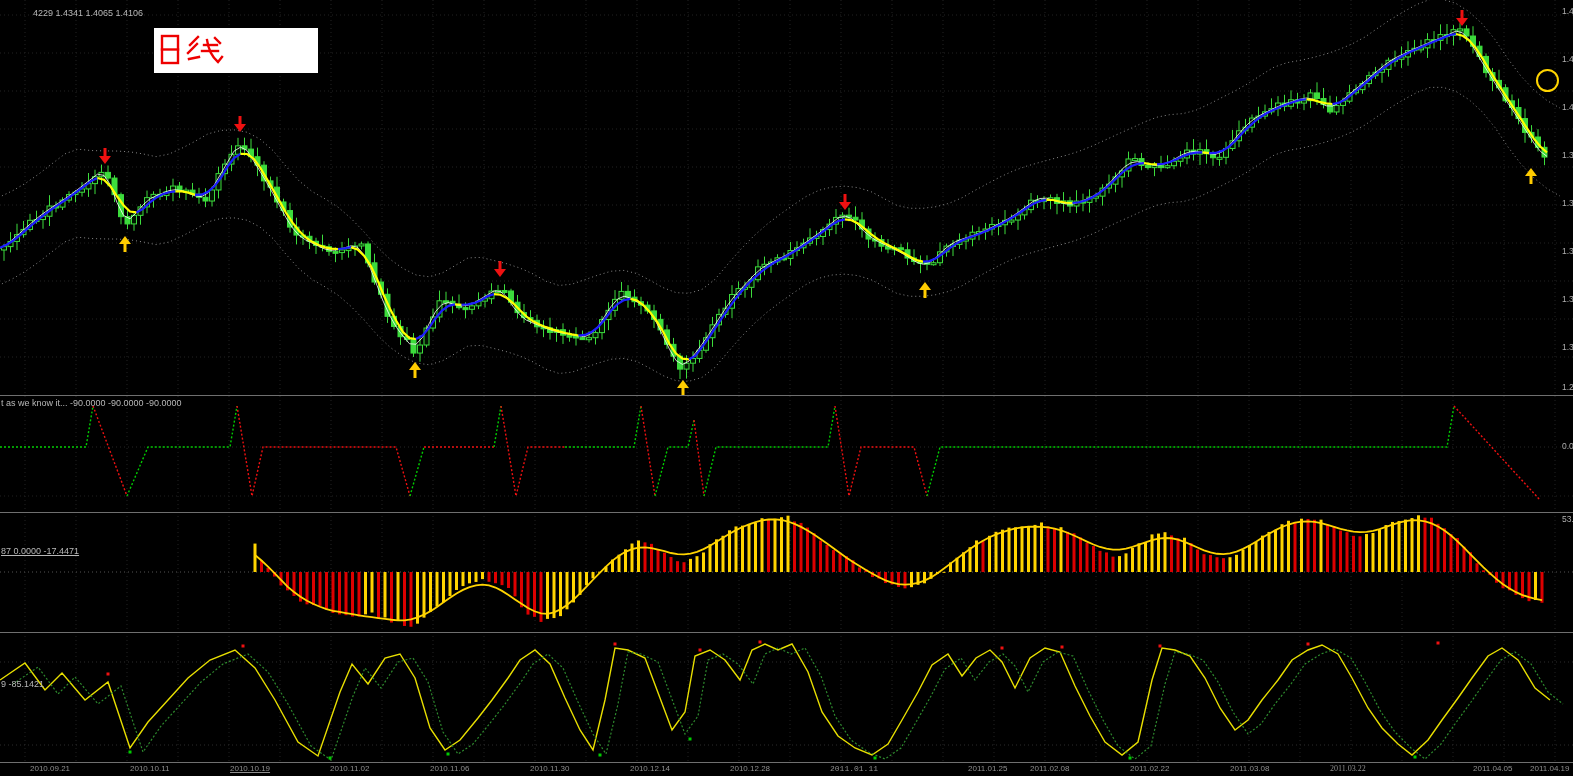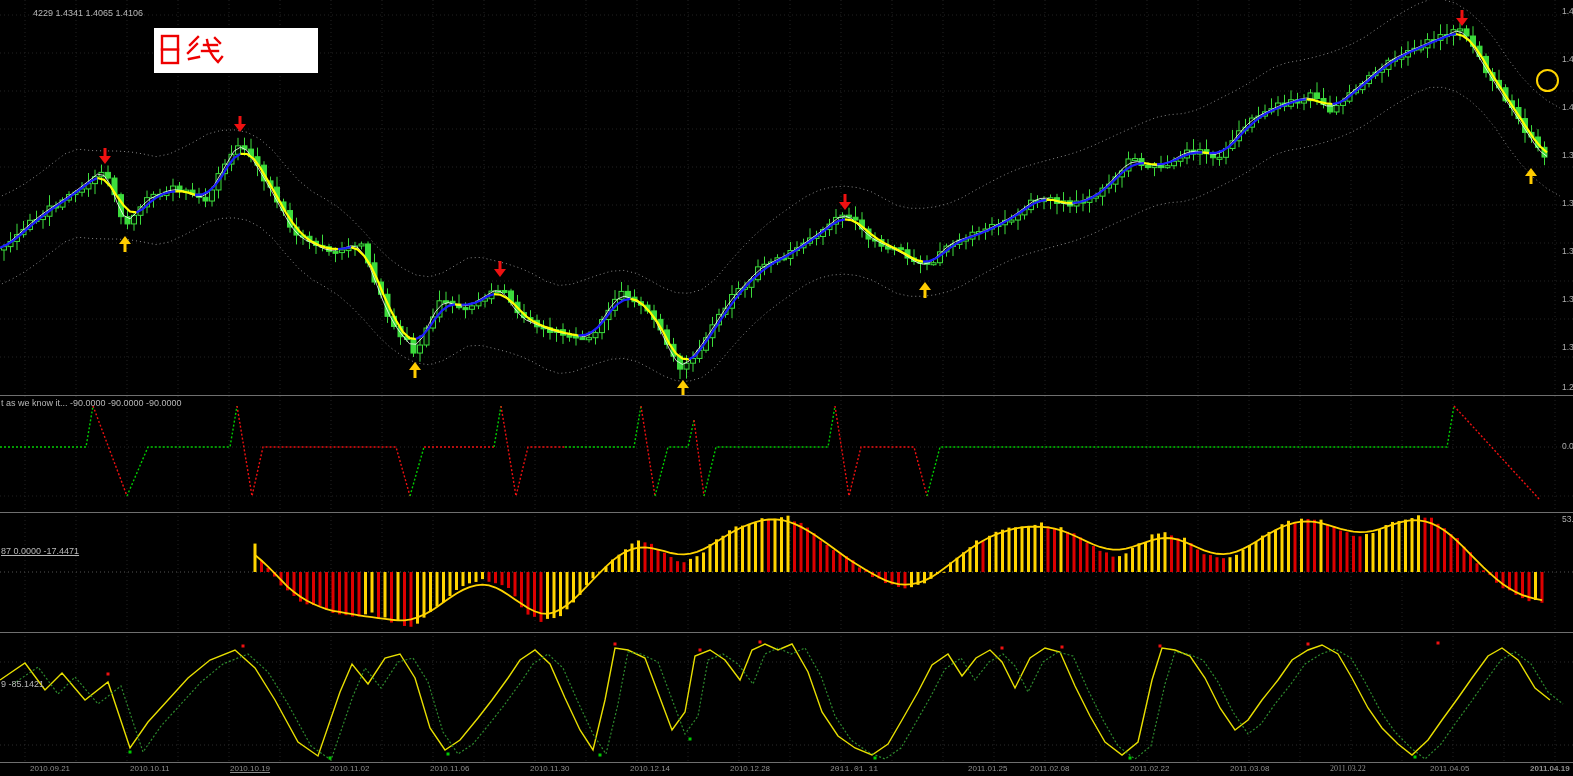--- a/index.html
+++ b/index.html
@@ -903,17 +903,17 @@
       <span style="left: 430px;">2010.11.06</span>
       <span style="left: 530px;">2010.11.30</span>
       <span style="left: 630px;">2010.12.14</span>
       <span style="left: 730px;">2010.12.28</span>
       <span style="left: 830px; font-family: Liberation Mono, monospace;">2011.01.11</span>
       <span style="left: 954px; margin-left: 14px;">2011.01.25</span>
       <span style="left: 1030px;">2011.02.08</span>
       <span style="left: 1130px; text-align: right;">2011.02.22</span>
       <span style="left: 1230px;">2011.03.08</span>
       <span style="left: 1330px; font-family: Liberation Serif, serif;">2011.03.22</span>
-      <span style="left: 1430px;">2011.04.05</span>
-      <span style="left: 1530px; font-weight: bold;">2011.04.19</span>
+      <span style="left: 1473px;">2011.04.05</span>
+      <span style="left: 1530px;">2011.04.19</span>
     </div>
 
 </div>
 
 </body></html>

